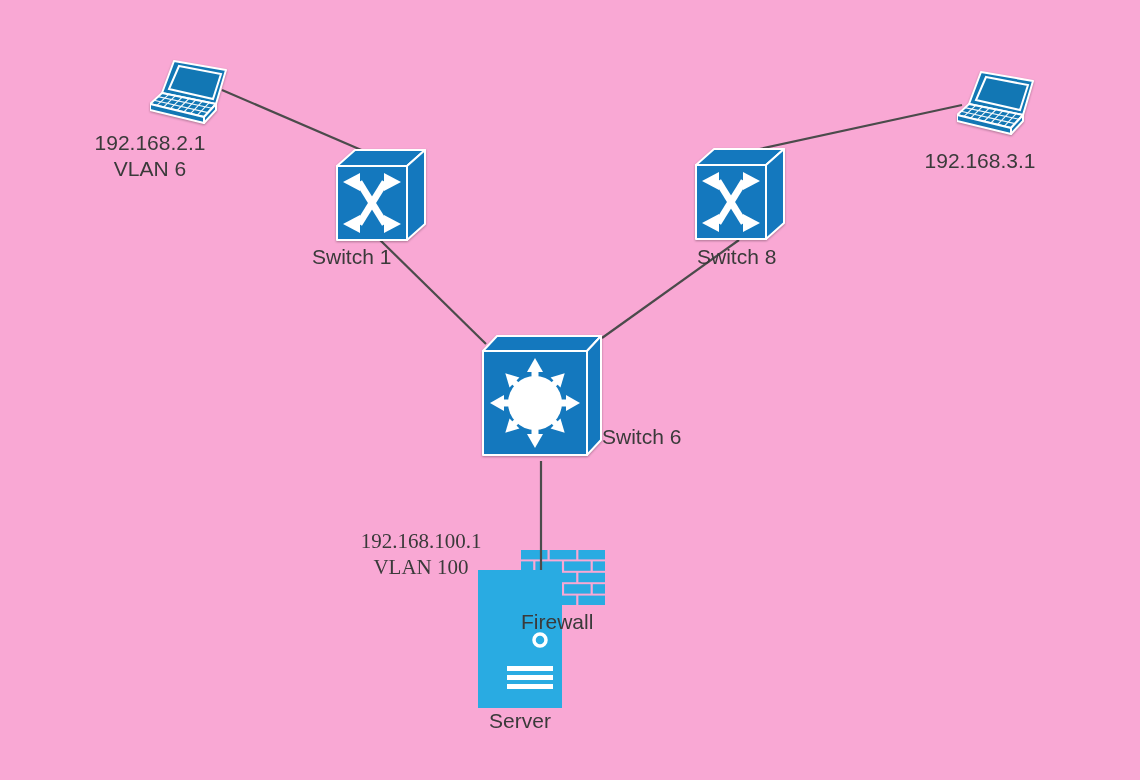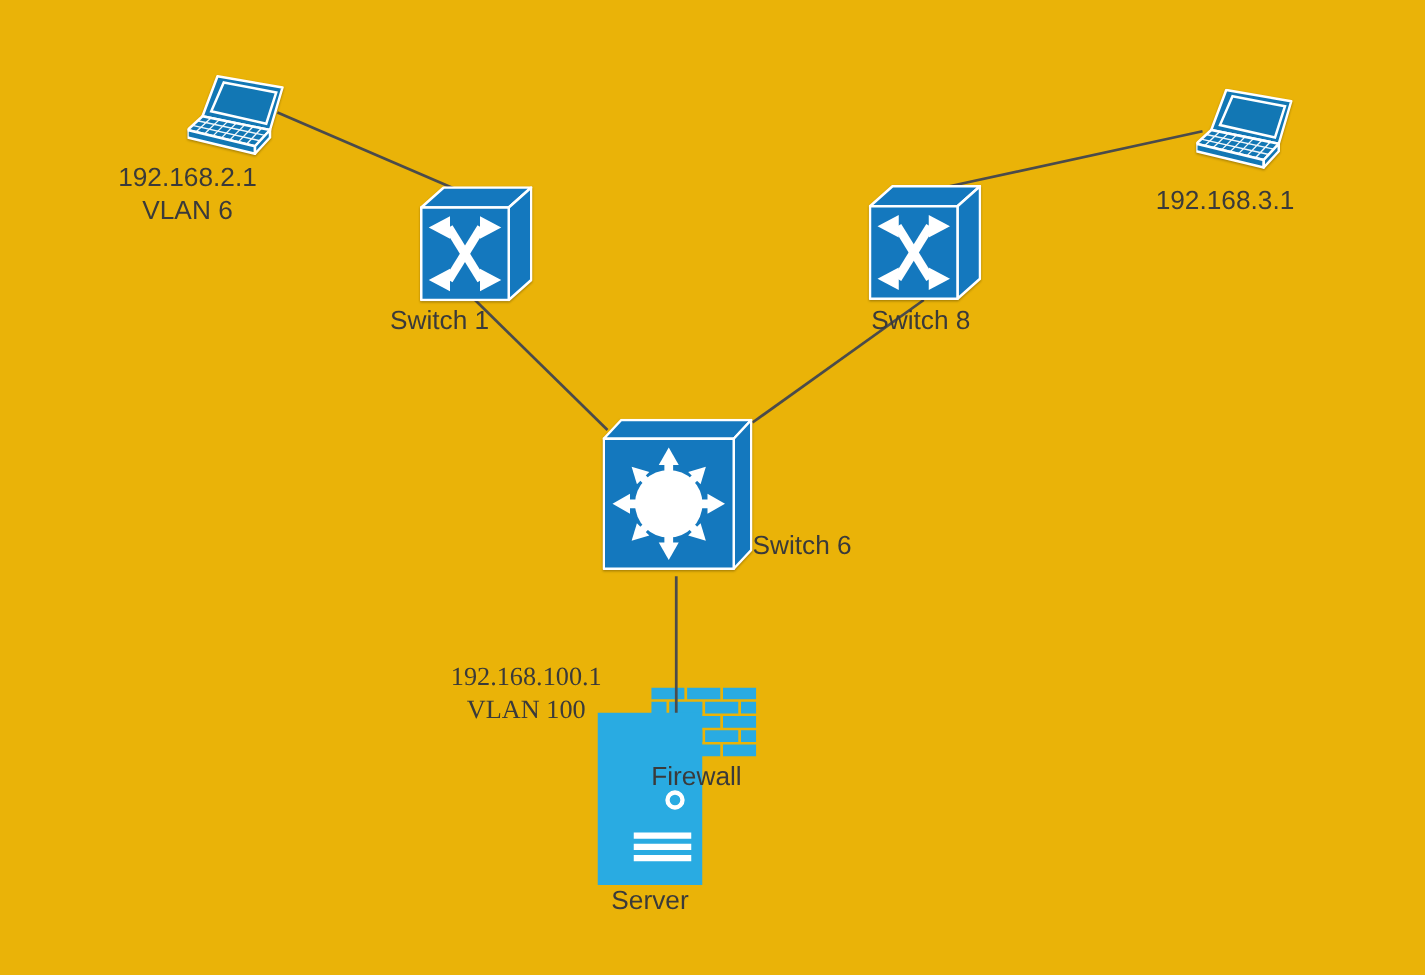--- a/index.html
+++ b/index.html
@@ -1,21 +1,21 @@
 <!DOCTYPE html>
 <html><head>
 <meta charset="utf-8">
 <style>
   html, body { margin: 0; padding: 0; background: #ffffff; }
   body { font-family: "Liberation Sans", sans-serif; }
   .canvas {
     position: relative;
     width: 1140px;
     height: 780px;
-    background: #eab308;
+    background: #f9a8d4;
     overflow: hidden;
   }
   .node { position: absolute; }
   .z-fw   { z-index: 2; }
   .z-edge { z-index: 3; }
   .z-srv  { z-index: 4; }
   .z-dev  { z-index: 5; }
   .lbl {
     position: absolute;
     z-index: 6;

